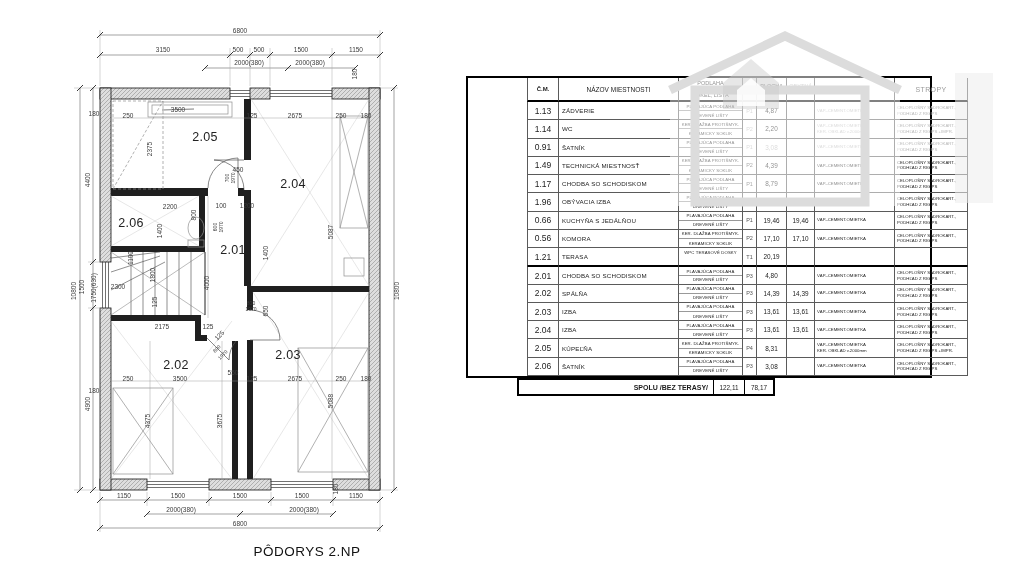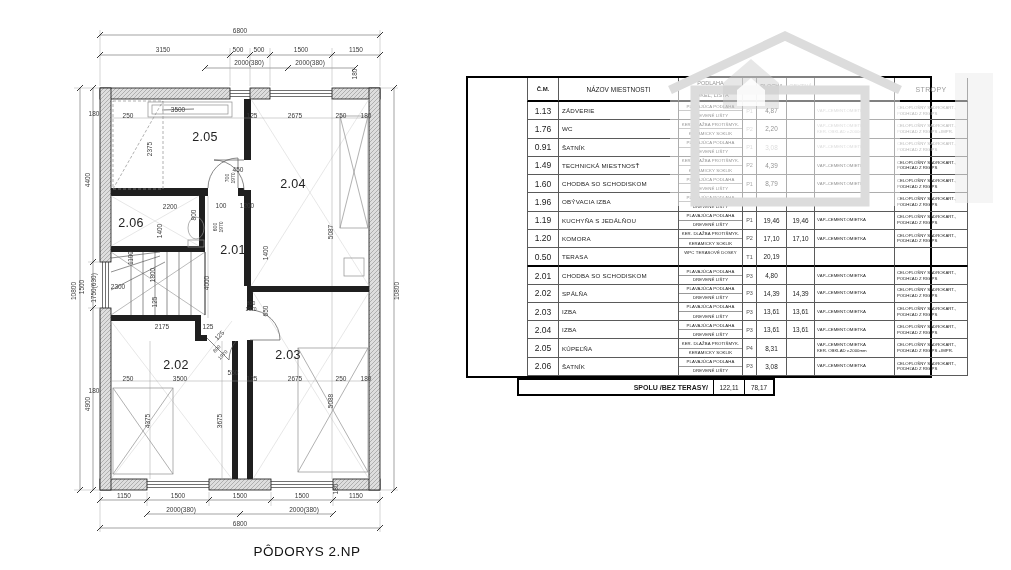--- a/index.html
+++ b/index.html
@@ -282,21 +282,21 @@
         <div class="cell c-ozn faded">P1</div>
         <div class="cell c-num">4,87</div>
         <div class="cell c-num"></div>
         <div class="cell c-wc faded">
           <span>VÁP.-CEMENT.OMIETKA</span>
         </div>
         <div class="cell c-wc faded">
           <span>CELOPLOŠNÝ SADROKART.,</span>
           <span>PODHĽAD Z RIGIPS</span>
         </div>
-        <div class="cell c-cm first">1.76</div>
+        <div class="cell c-cm first">1.14</div>
         <div class="cell c-name">WC</div>
         <div class="cell c-floor">
           <span>KER. DLAŽBA PROTIŠMYK.</span>
           <span class="lo">KERAMICKÝ SOKLÍK</span>
         </div>
         <div class="cell c-ozn faded">P2</div>
         <div class="cell c-num">2,20</div>
         <div class="cell c-num"></div>
         <div class="cell c-wc faded">
           <span>VÁP.-CEMENT.OMIETKA</span>
@@ -331,21 +331,21 @@
         <div class="cell c-ozn">P2</div>
         <div class="cell c-num">4,39</div>
         <div class="cell c-num"></div>
         <div class="cell c-wc">
           <span>VÁP.-CEMENT.OMIETKA</span>
         </div>
         <div class="cell c-wc">
           <span>CELOPLOŠNÝ SADROKART.,</span>
           <span>PODHĽAD Z RIGIPS</span>
         </div>
-        <div class="cell c-cm first">1.60</div>
+        <div class="cell c-cm first">1.17</div>
         <div class="cell c-name">CHODBA SO SCHODISKOM</div>
         <div class="cell c-floor">
           <span>PLÁVAJÚCA PODLAHA</span>
           <span class="lo">DREVENÉ LIŠTY</span>
         </div>
         <div class="cell c-ozn">P1</div>
         <div class="cell c-num">8,79</div>
         <div class="cell c-num"></div>
         <div class="cell c-wc">
           <span>VÁP.-CEMENT.OMIETKA</span>
@@ -363,53 +363,53 @@
         <div class="cell c-ozn">P1</div>
         <div class="cell c-num">4,42</div>
         <div class="cell c-num"></div>
         <div class="cell c-wc">
           <span>VÁP.-CEMENT.OMIETKA</span>
         </div>
         <div class="cell c-wc">
           <span>CELOPLOŠNÝ SADROKART.,</span>
           <span>PODHĽAD Z RIGIPS</span>
         </div>
-        <div class="cell c-cm first">1.19</div>
+        <div class="cell c-cm first">0.66</div>
         <div class="cell c-name">KUCHYŇA S JEDÁLŇOU</div>
         <div class="cell c-floor">
           <span>PLÁVAJÚCA PODLAHA</span>
           <span class="lo">DREVENÉ LIŠTY</span>
         </div>
         <div class="cell c-ozn">P1</div>
         <div class="cell c-num">19,46</div>
         <div class="cell c-num">19,46</div>
         <div class="cell c-wc">
           <span>VÁP.-CEMENT.OMIETKA</span>
         </div>
         <div class="cell c-wc">
           <span>CELOPLOŠNÝ SADROKART.,</span>
           <span>PODHĽAD Z RIGIPS</span>
         </div>
-        <div class="cell c-cm first">1.20</div>
+        <div class="cell c-cm first">0.56</div>
         <div class="cell c-name">KOMORA</div>
         <div class="cell c-floor">
           <span>KER. DLAŽBA PROTIŠMYK.</span>
           <span class="lo">KERAMICKÝ SOKLÍK</span>
         </div>
         <div class="cell c-ozn">P2</div>
         <div class="cell c-num">17,10</div>
         <div class="cell c-num">17,10</div>
         <div class="cell c-wc">
           <span>VÁP.-CEMENT.OMIETKA</span>
         </div>
         <div class="cell c-wc">
           <span>CELOPLOŠNÝ SADROKART.,</span>
           <span>PODHĽAD Z RIGIPS</span>
         </div>
-        <div class="cell c-cm first secb">0.50</div>
+        <div class="cell c-cm first secb">1.21</div>
         <div class="cell c-name secb">TERASA</div>
         <div class="cell c-floor secb">
           <span>WPC TERASOVÉ DOSKY</span>
           <span></span>
         </div>
         <div class="cell c-ozn secb">T1</div>
         <div class="cell c-num secb">20,19</div>
         <div class="cell c-num secb"></div>
         <div class="cell c-wc secb">
           <span></span>

